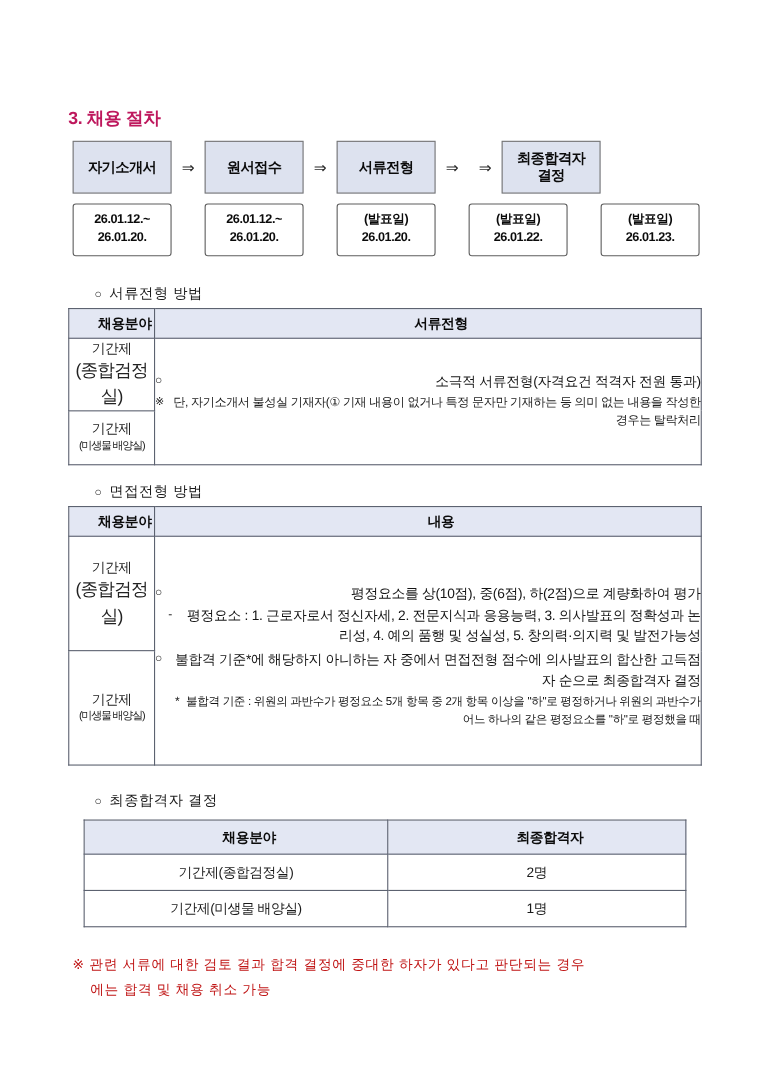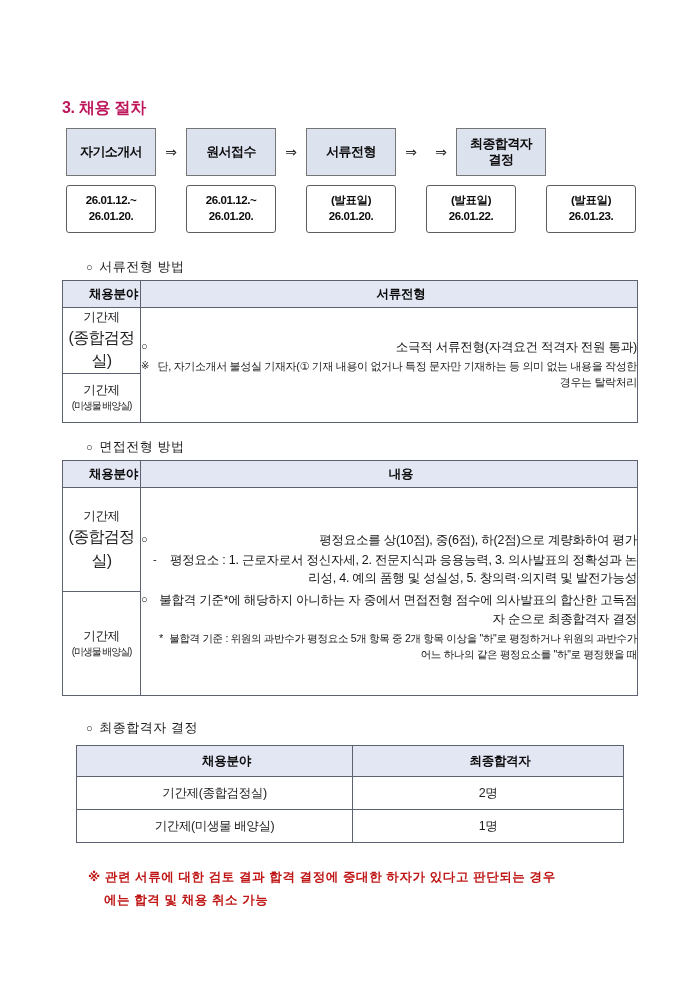--- a/index.html
+++ b/index.html
@@ -184,26 +184,26 @@
   .item.starnote {
     padding-left: 18px;
     font-size: 10.5px;
     line-height: 1.55;
     letter-spacing: -0.3px;
   }
 
   
   .red-note {
     position: absolute;
-    left: 88px;
+    left: 66px;
     top: 866px;
     width: 560px;
     color: #c01515;
     font-size: 12.5px;
-    font-weight: bold;
+    font-weight: normal;
     letter-spacing: 0.6px;
     line-height: 1.85;
   }
   .red-note .l2 { display: block; padding-left: 16px; }
 </style>
 </head>
 <body>
 
 <div class="page">
 

